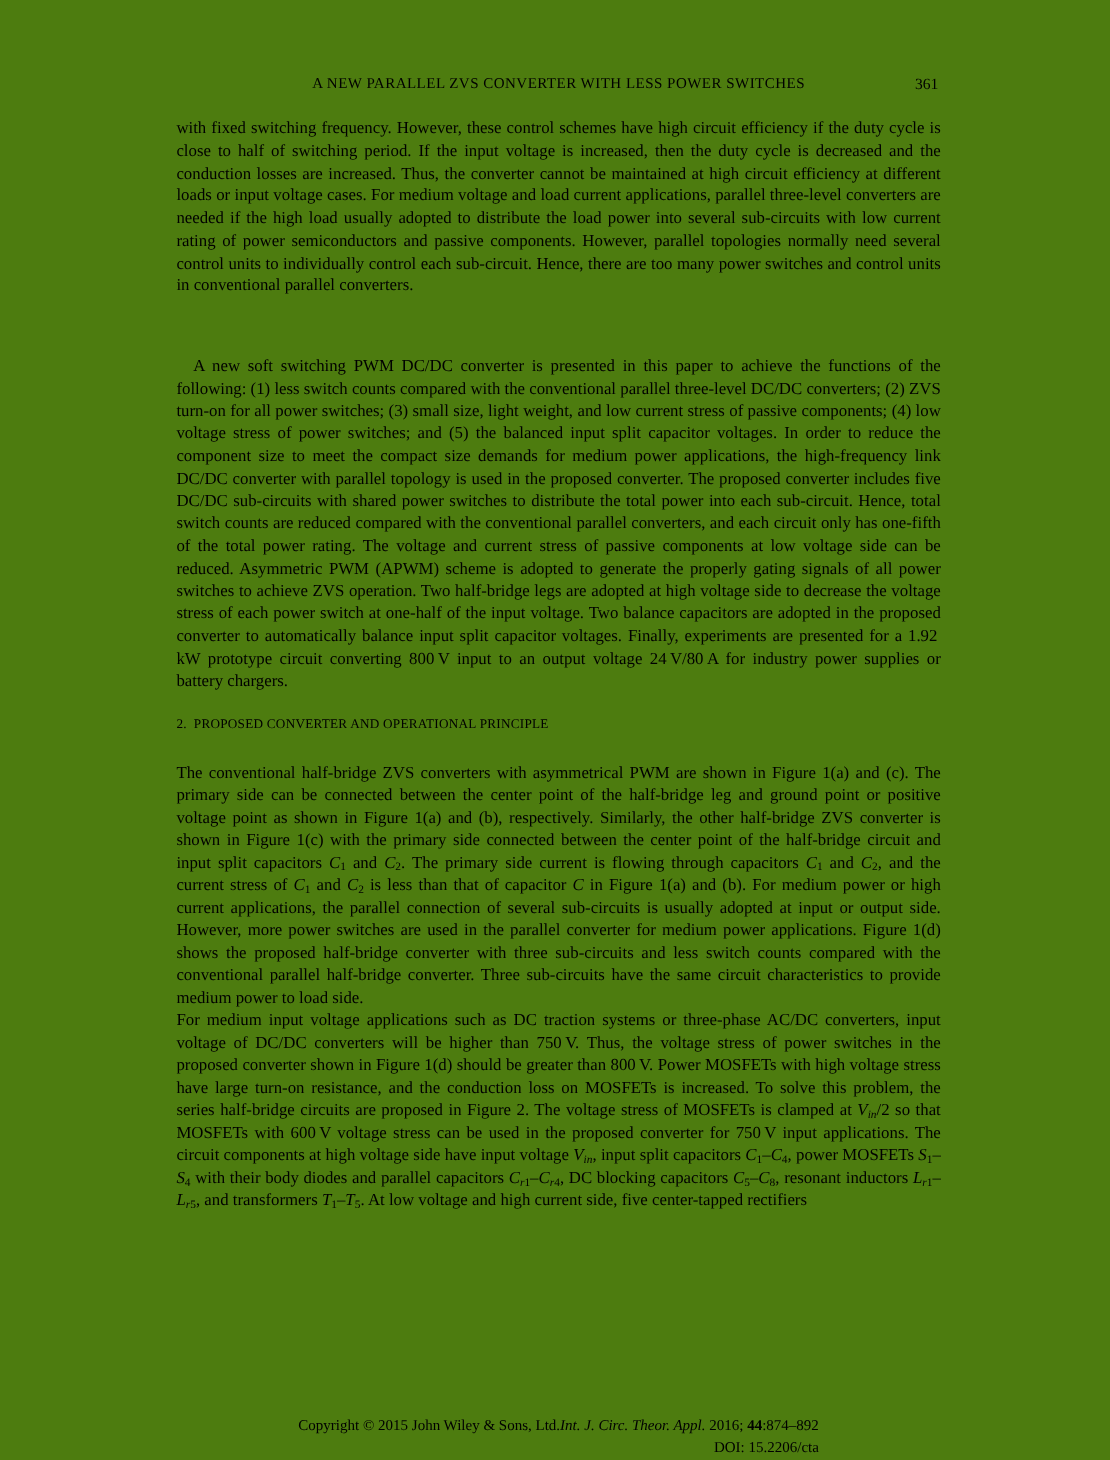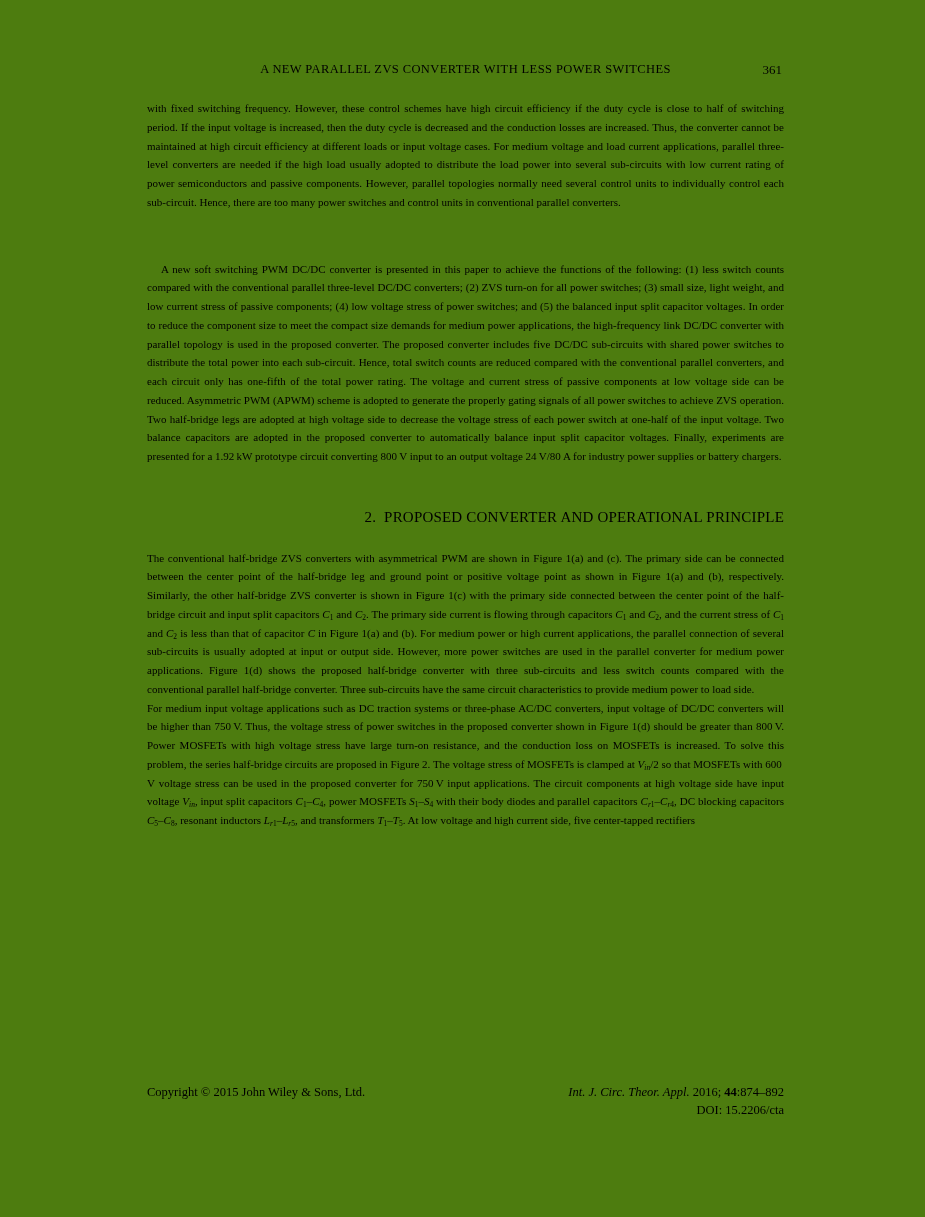--- a/index.html
+++ b/index.html
@@ -32,54 +32,54 @@
     font-size: 13px;
   }
   .main {
     position: absolute;
     top: 99px;
     left: 147px;
     width: 637px;
   }
   p.body {
     margin: 0;
-    font-size: 11px;
+    font-size: 14px;
     line-height: 18.75px;
     text-align: justify;
   }
   p.indent { text-indent: 14px; margin-top: 48px; }
   .section-heading {
-    margin: 42px 0 22px 0;
-    font-size: 15px;
+    margin: 17px 0 22px 0;
+    font-size: 11px;
     line-height: 18.75px;
     font-weight: normal;
-    text-align: right;
+    text-align: left;
     letter-spacing: 0.2px;
   }
   .sub-heading {
     margin: 14px 0 12px 0;
     font-size: 15px;
     line-height: 18.75px;
     font-weight: normal;
     font-style: italic;
   }
   sub {
     font-size: 0.68em;
     line-height: 0;
     vertical-align: -0.25em;
   }
   .footer {
     position: absolute;
-    top: 1084px;
+    top: 1180px;
     left: 147px;
     width: 637px;
     font-size: 12.5px;
     line-height: 17.5px;
     display: flex;
-    justify-content: space-between;
+    justify-content: center;
     align-items: flex-start;
   }
   .footer-right { text-align: right; }
 </style>
 </head>
 <body>
 
 <div class="page">
 
   <div class="header">

